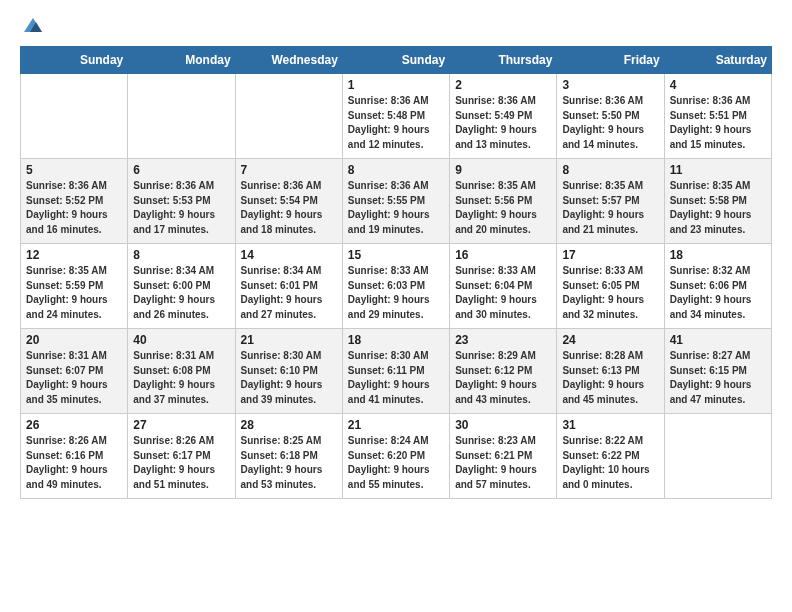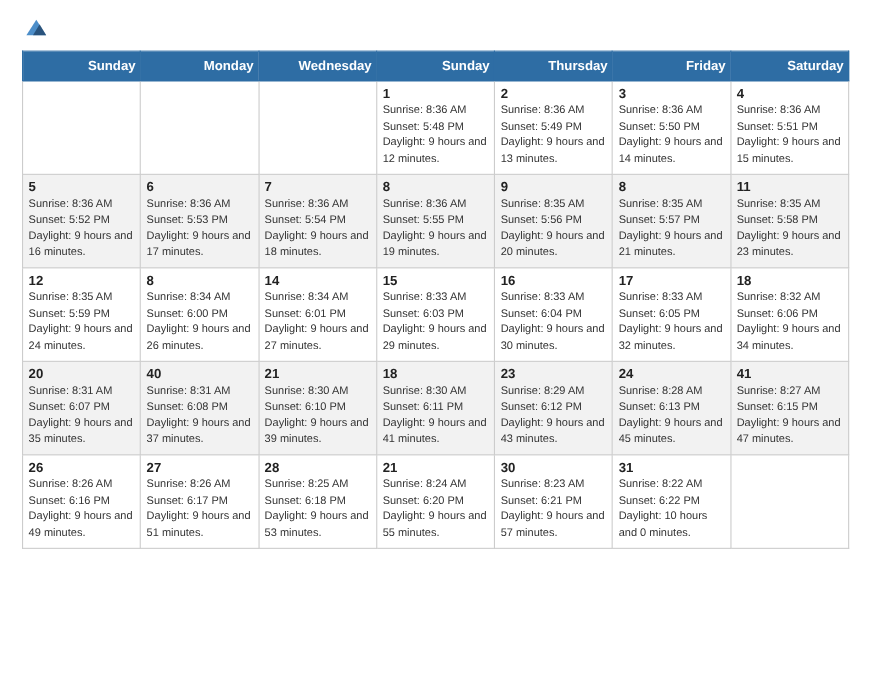--- a/index.html
+++ b/index.html
@@ -68,20 +68,21 @@
     .day-number {
       font-size: 12px;
       font-weight: bold;
       margin-bottom: 2px;
       display: block;
     }
     .day-info {
       font-size: 10px;
       color: #333;
       line-height: 1.45;
+      font-weight: bold;
     }
     .empty-cell {
       background: #f9f9f9;
     }
     .row-shaded td {
       background: #f2f2f2;
     }
     .row-white td {
       background: #ffffff;
     }

